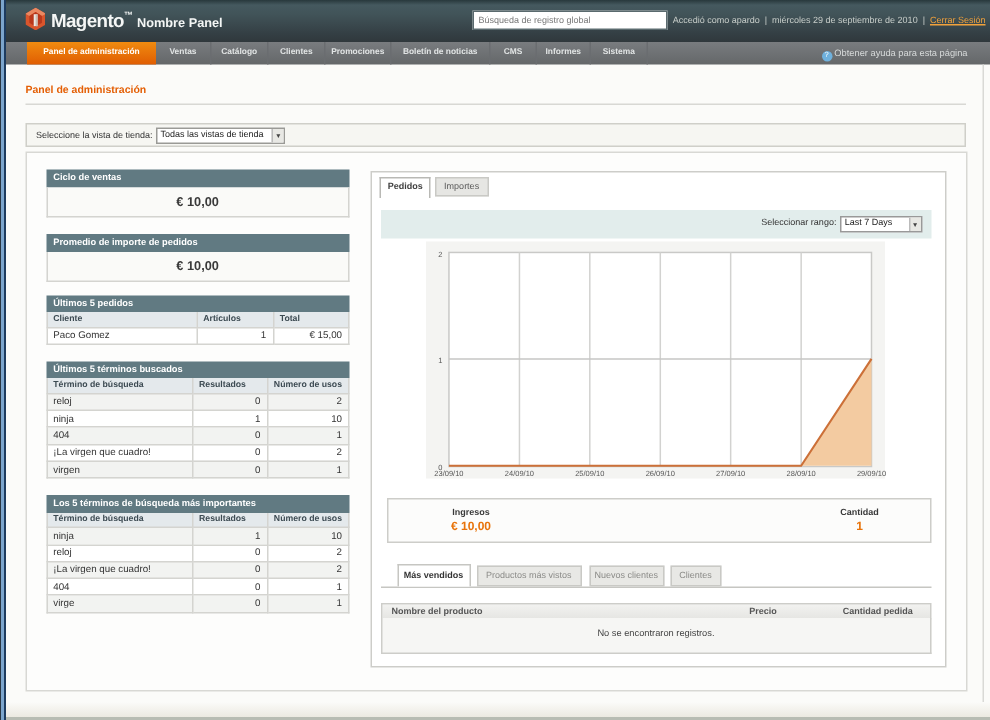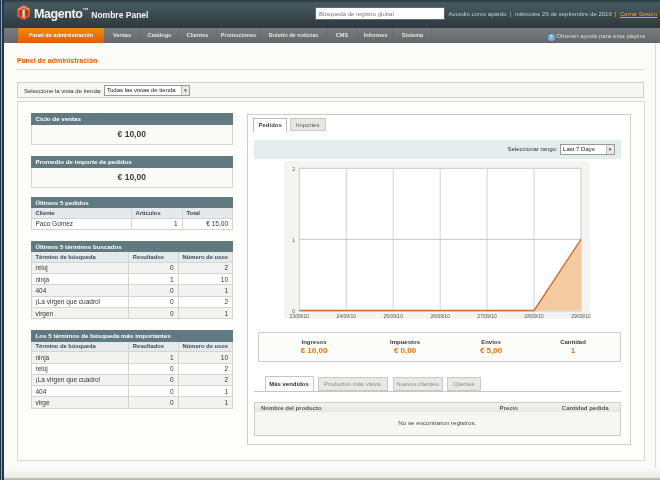--- a/index.html
+++ b/index.html
@@ -194,28 +194,20 @@
     <text x="250.1" y="156.5" font-size="5" fill="#555" text-anchor="middle" font-family="Liberation Sans">28/09/10</text>
     <text x="297" y="156.5" font-size="5" fill="#555" text-anchor="middle" font-family="Liberation Sans">29/09/10</text>
   </svg>
 </div>
 
 <div class="abs" style="left:258px;top:332.3px;width:362.6px;height:29.7px;background:#fcfcfb;border:1px solid #cdcdc9;">
   <div class="abs" style="left:15px;top:5.5px;width:80px;text-align:center;">
       <div style="font-size:6px;font-weight:bold;color:#3a3a3a;">Ingresos</div>
       <div style="font-size:8px;font-weight:bold;color:#e8730a;margin-top:1px;">€ 10,00</div>
     </div>
-  <div class="abs" style="left:106px;top:5.5px;width:80px;text-align:center;">
-      <div style="font-size:6px;font-weight:bold;color:#3a3a3a;">Impuestos</div>
-      <div style="font-size:8px;font-weight:bold;color:#e8730a;margin-top:1px;">€ 0,00</div>
-    </div>
-  <div class="abs" style="left:192px;top:5.5px;width:80px;text-align:center;">
-      <div style="font-size:6px;font-weight:bold;color:#3a3a3a;">Envíos</div>
-      <div style="font-size:8px;font-weight:bold;color:#e8730a;margin-top:1px;">€ 5,00</div>
-    </div>
   <div class="abs" style="left:274px;top:5.5px;width:80px;text-align:center;">
       <div style="font-size:6px;font-weight:bold;color:#3a3a3a;">Cantidad</div>
       <div style="font-size:8px;font-weight:bold;color:#e8730a;margin-top:1px;">1</div>
     </div>
 </div>
 
 <div class="abs" style="left:254px;top:390.5px;width:366.6px;height:0;border-top:1px solid #c6c6c2;"></div>
 <div class="abs" style="left:264.5px;top:376px;width:49px;height:15px;background:#fff;border:1px solid #c6c6c2;border-bottom:none;font-size:6px;font-weight:bold;color:#333;text-align:center;line-height:15px;">Más vendidos</div>
 <div class="abs" style="left:317.5px;top:377px;width:70px;height:13.5px;background:#e8e8e5;border:1px solid #c9c9c5;font-size:6px;color:#8b8b88;text-align:center;line-height:13px;">Productos más vistos</div>
 <div class="abs" style="left:392.5px;top:377px;width:50px;height:13.5px;background:#e8e8e5;border:1px solid #c9c9c5;font-size:6px;color:#8b8b88;text-align:center;line-height:13px;">Nuevos clientes</div>

